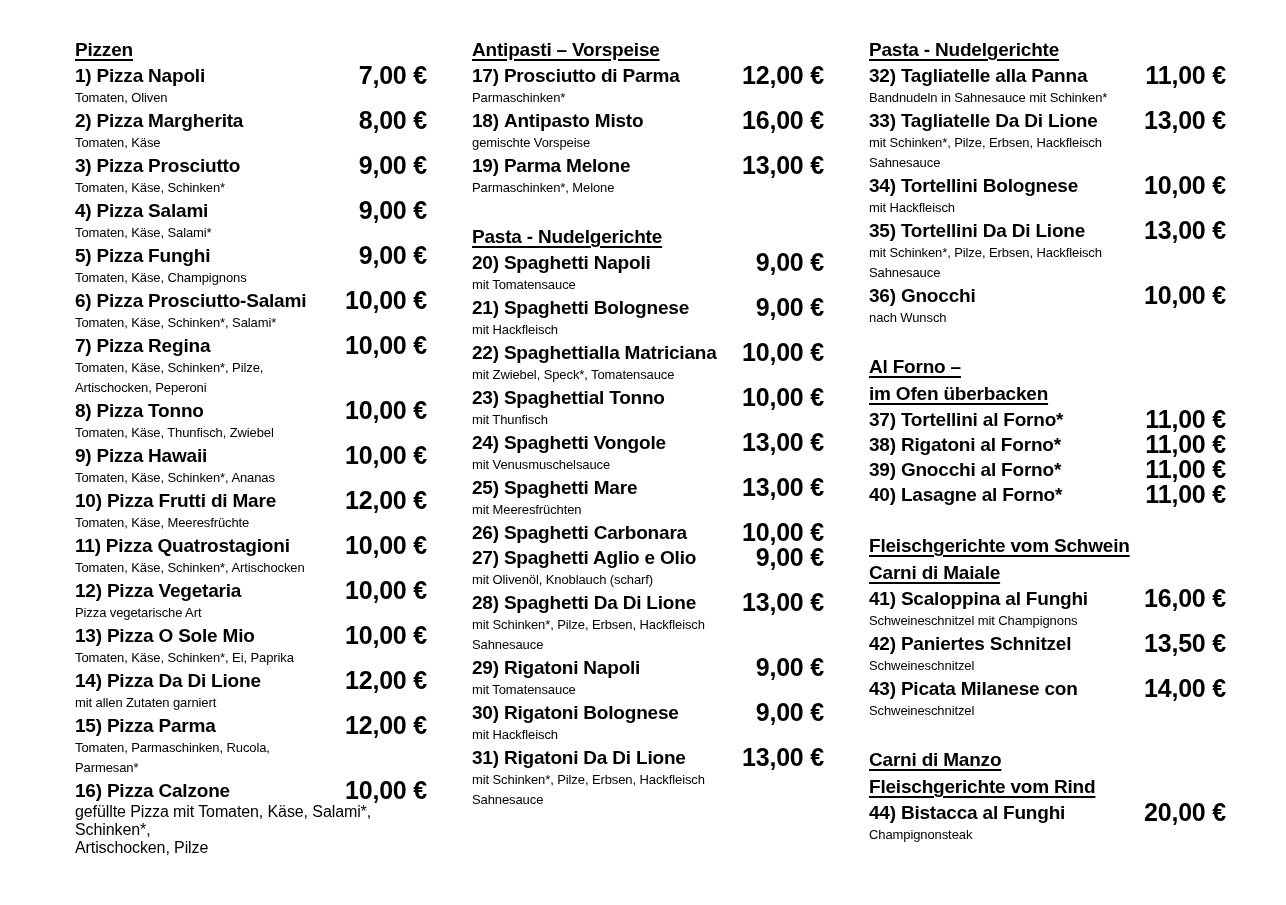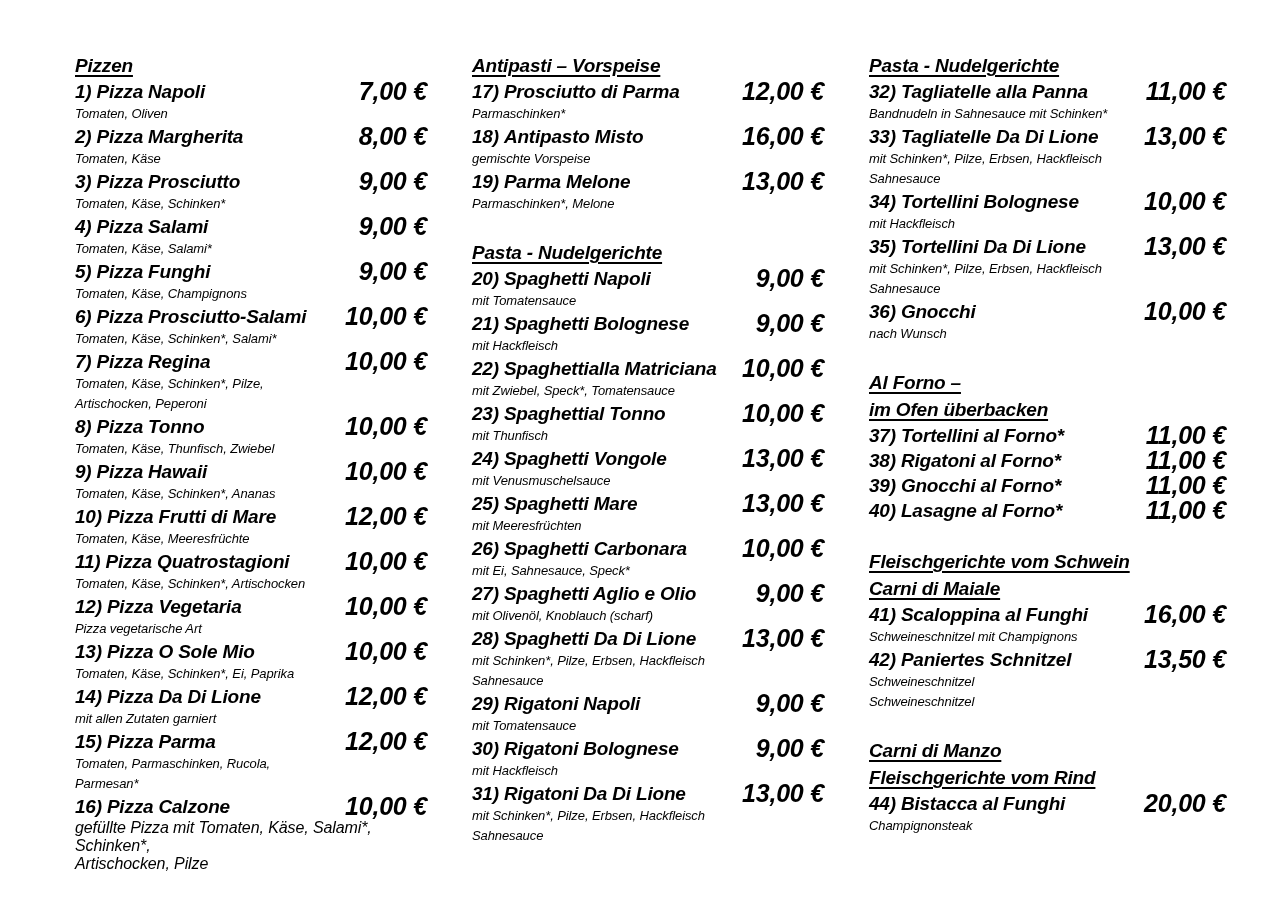--- a/index.html
+++ b/index.html
@@ -4,21 +4,21 @@
 <style>
   * { margin: 0; padding: 0; box-sizing: border-box; }
   html, body {
     width: 1286px; height: 905px;
     background: #ffffff;
     color: #000000;
     font-family: "Liberation Sans", "DejaVu Sans", sans-serif;
     overflow: hidden;
   }
   .page { position: relative; width: 1286px; height: 905px; background: #ffffff; }
-  .menu-column { position: absolute; top: 52px; font-style: italic; }
+  .menu-column { position: absolute; top: 36px; }
   #col-0 { left: 75px;  width: 352px; }
   #col-1 { left: 472px; width: 352px; }
   #col-2 { left: 869px; width: 357px; }
   .section + .section { margin-top: 25px; }
   .section-heading {
     font-size: 19px;
     font-weight: bold;
     line-height: 27px;
     letter-spacing: -0.2px;
   }
@@ -247,21 +247,20 @@
             <div class="item-name-wrap"><span class="item-num">25)</span><span class="item-name">Spaghetti Mare</span></div>
             <div class="item-price">13,00 €</div>
           </div>
           <div class="item-desc">mit Meeresfrüchten</div>
         </div>
         <div class="menu-item">
           <div class="item-title-row">
             <div class="item-name-wrap"><span class="item-num">26)</span><span class="item-name">Spaghetti Carbonara</span></div>
             <div class="item-price">10,00 €</div>
           </div>
-          <div class="item-desc">mit Ei, Sahnesauce, Speck*</div>
         </div>
         <div class="menu-item">
           <div class="item-title-row">
             <div class="item-name-wrap"><span class="item-num">27)</span><span class="item-name">Spaghetti Aglio e Olio</span></div>
             <div class="item-price">9,00 €</div>
           </div>
           <div class="item-desc">mit Olivenöl, Knoblauch (scharf)</div>
         </div>
         <div class="menu-item">
           <div class="item-title-row">
@@ -375,20 +374,24 @@
           <div class="item-desc">Schweineschnitzel mit Champignons</div>
         </div>
         <div class="menu-item">
           <div class="item-title-row">
             <div class="item-name-wrap"><span class="item-num">42)</span><span class="item-name">Paniertes Schnitzel</span></div>
             <div class="item-price">13,50 €</div>
           </div>
           <div class="item-desc">Schweineschnitzel</div>
         </div>
         <div class="menu-item">
+          <div class="item-title-row">
+            <div class="item-name-wrap"><span class="item-num">43)</span><span class="item-name">Picata Milanese con</span></div>
+            <div class="item-price">14,00 €</div>
+          </div>
           <div class="item-desc">Schweineschnitzel</div>
         </div>
       </div>
       <div class="section">
         <div class="section-heading"><span>Carni di Manzo</span></div>
         <div class="section-heading"><span>Fleischgerichte vom Rind</span></div>
         <div class="menu-item">
           <div class="item-title-row">
             <div class="item-name-wrap"><span class="item-num">44)</span><span class="item-name">Bistacca al Funghi</span></div>
             <div class="item-price">20,00 €</div>

